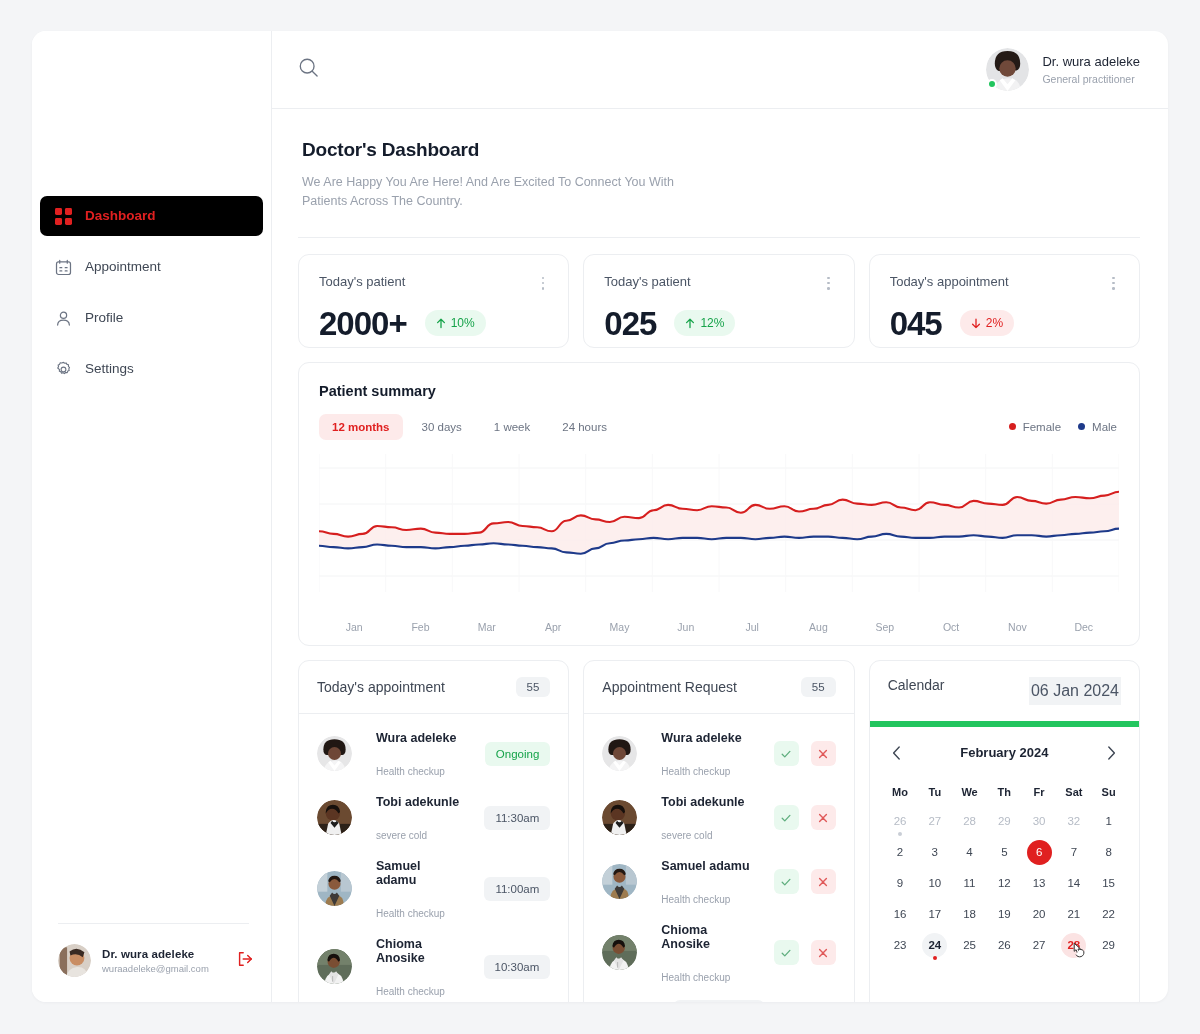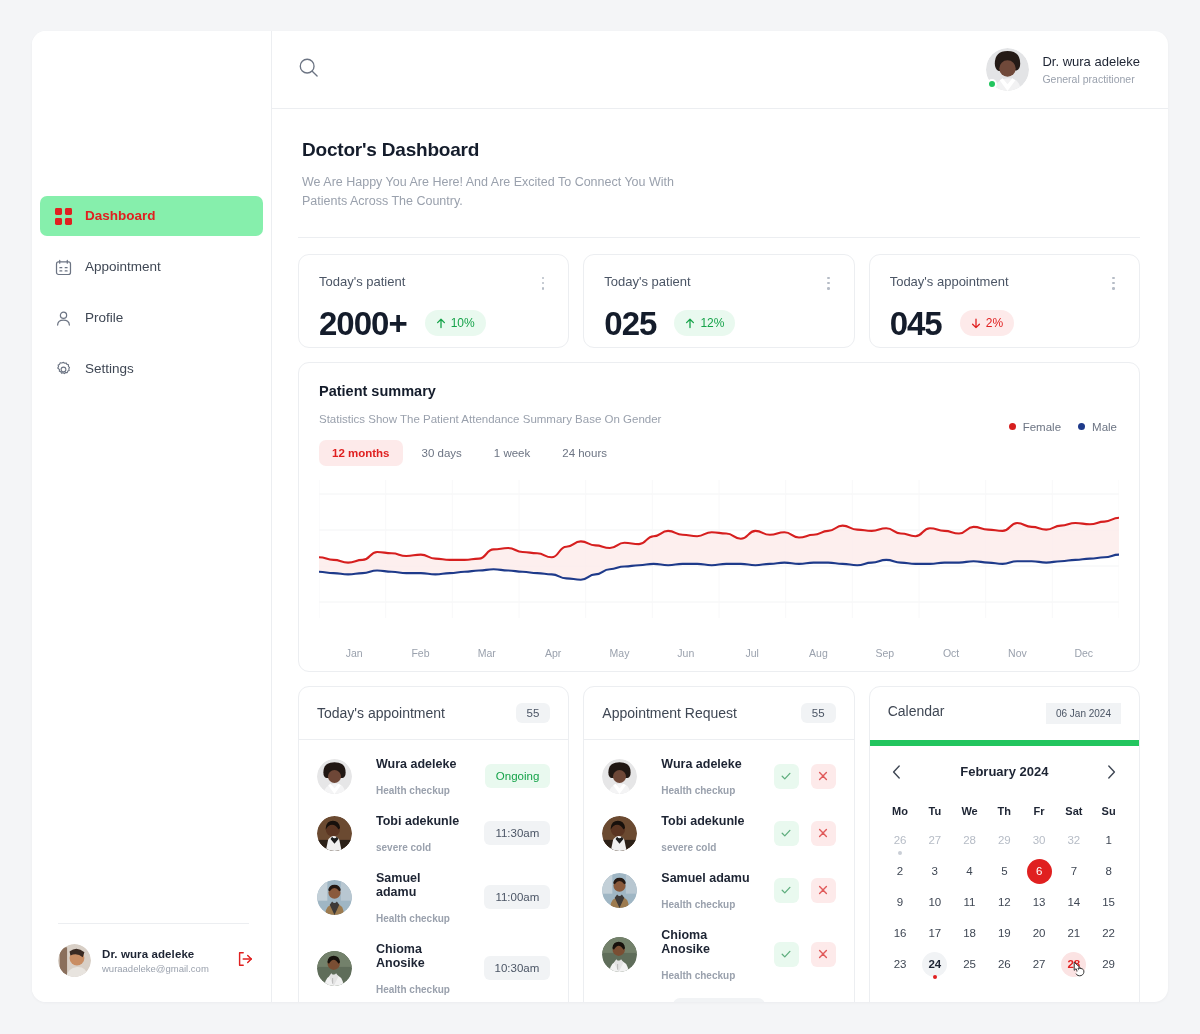--- a/index.html
+++ b/index.html
@@ -31,21 +31,21 @@
   .nav-item {
     display: flex; align-items: center; gap: 13px;
     height: 40px;
     margin: 0 8px 11px 8px;
     padding: 0 14px;
     border-radius: 7px;
     color: #3f4754;
     font-size: 13.5px;
     cursor: pointer;
   }
-  .nav-item.active { background: #86efac; color: #e02020; font-weight: 700; }
+  .nav-item.active { background: #000000; color: #e02020; font-weight: 700; }
   .nav-item .ico { width: 18px; height: 18px; display:flex; align-items:center; justify-content:center; flex:0 0 18px;}
   .nav-item .ico svg { display: block; }
   .nav-label { line-height: 1; }
 
   .sidebar-divider {
     position: absolute; left: 26px; right: 22px; bottom: 78px;
     height: 1px; background: #eceef1;
   }
   .side-user {
     position: absolute; left: 26px; bottom: 25px;
@@ -152,21 +152,21 @@
     font-size: 11.5px; border-radius: 6px; padding: 4px 11px;
   }
   .col-body { padding: 8px 18px 0 18px; }
   .row {
     display: flex; align-items: center; gap: 24px;
     padding: 9px 0;
   }
   .row .avatar { width: 35px; height: 35px; border-radius: 50%; overflow: hidden; flex: 0 0 35px; }
   .row .info { flex: 1; min-width: 0; }
   .row .pname { font-size: 12.5px; font-weight: 700; color: #1d2433; }
-  .row .preason { font-size: 10px; color: #9aa1ad; margin-top: 14px; font-weight: 700;}
+  .row .preason { font-size: 10px; color: #9aa1ad; margin-top: 21px; font-weight: 400;}
   .time-pill {
     background: #f1f3f5; color: #4b5565;
     font-size: 11.5px; border-radius: 6px; padding: 6px 11px; white-space: nowrap;
   }
   .ongoing-pill {
     background: #e9f9ef; color: #16a34a;
     font-size: 11.5px; border-radius: 6px; padding: 6px 11px; font-weight: 400;
   }
   .act-group { display: flex; gap: 12px; }
   .act {
@@ -181,21 +181,21 @@
     border: none; border-radius: 7px; padding: 9px 19px;
     font-size: 12px; font-weight: 700; cursor: pointer;
     font-family: "Liberation Sans", sans-serif;
   }
 
   
   .cal-head {
     display: flex; align-items: flex-start; justify-content: space-between;
     padding: 16px 18px; border-bottom: 6px solid #22c55e;
   }
-  .cal-date-pill { background: #f1f3f5; color: #4b5565; font-size: 10px; border-radius: 0; padding: 5px 10px; }
+  .cal-date-pill { background: #f1f3f5; color: #4b5565; font-size: 16px; border-radius: 0; padding: 5px 2px; }
   .cal-nav { display: flex; align-items: center; justify-content: space-between; padding: 15px 16px 10px 16px; }
   .cal-month { font-size: 13px; font-weight: 700; color: #1d2433; }
   .arrow { width: 22px; height: 22px; display:flex; align-items:center; justify-content:center; cursor: pointer; }
   .cal-grid { padding: 4px 13px 14px 13px; }
   .cal-row { display: flex; }
   .cal-cell {
     flex: 1; height: 31px;
     display: flex; flex-direction: column; align-items: center; justify-content: center;
     font-size: 11.5px; color: #3f4754; position: relative; cursor: pointer;
   }
@@ -403,21 +403,20 @@
                 </svg>
               <span>2%</span>
             </span>
           </div>
         </div>
 
       </section>
 
       <section class="panel summary">
         <h2 class="summary-title">Patient summary</h2>
-        <p class="summary-sub">Statistics Show The Patient Attendance Summary Base On Gender</p>
 
         <div class="tabs">
           <div class="tab active">12 months</div>
           <div class="tab">30 days</div>
           <div class="tab">1 week</div>
           <div class="tab">24 hours</div>
         </div>
 
         <div class="legend">
           <span>

